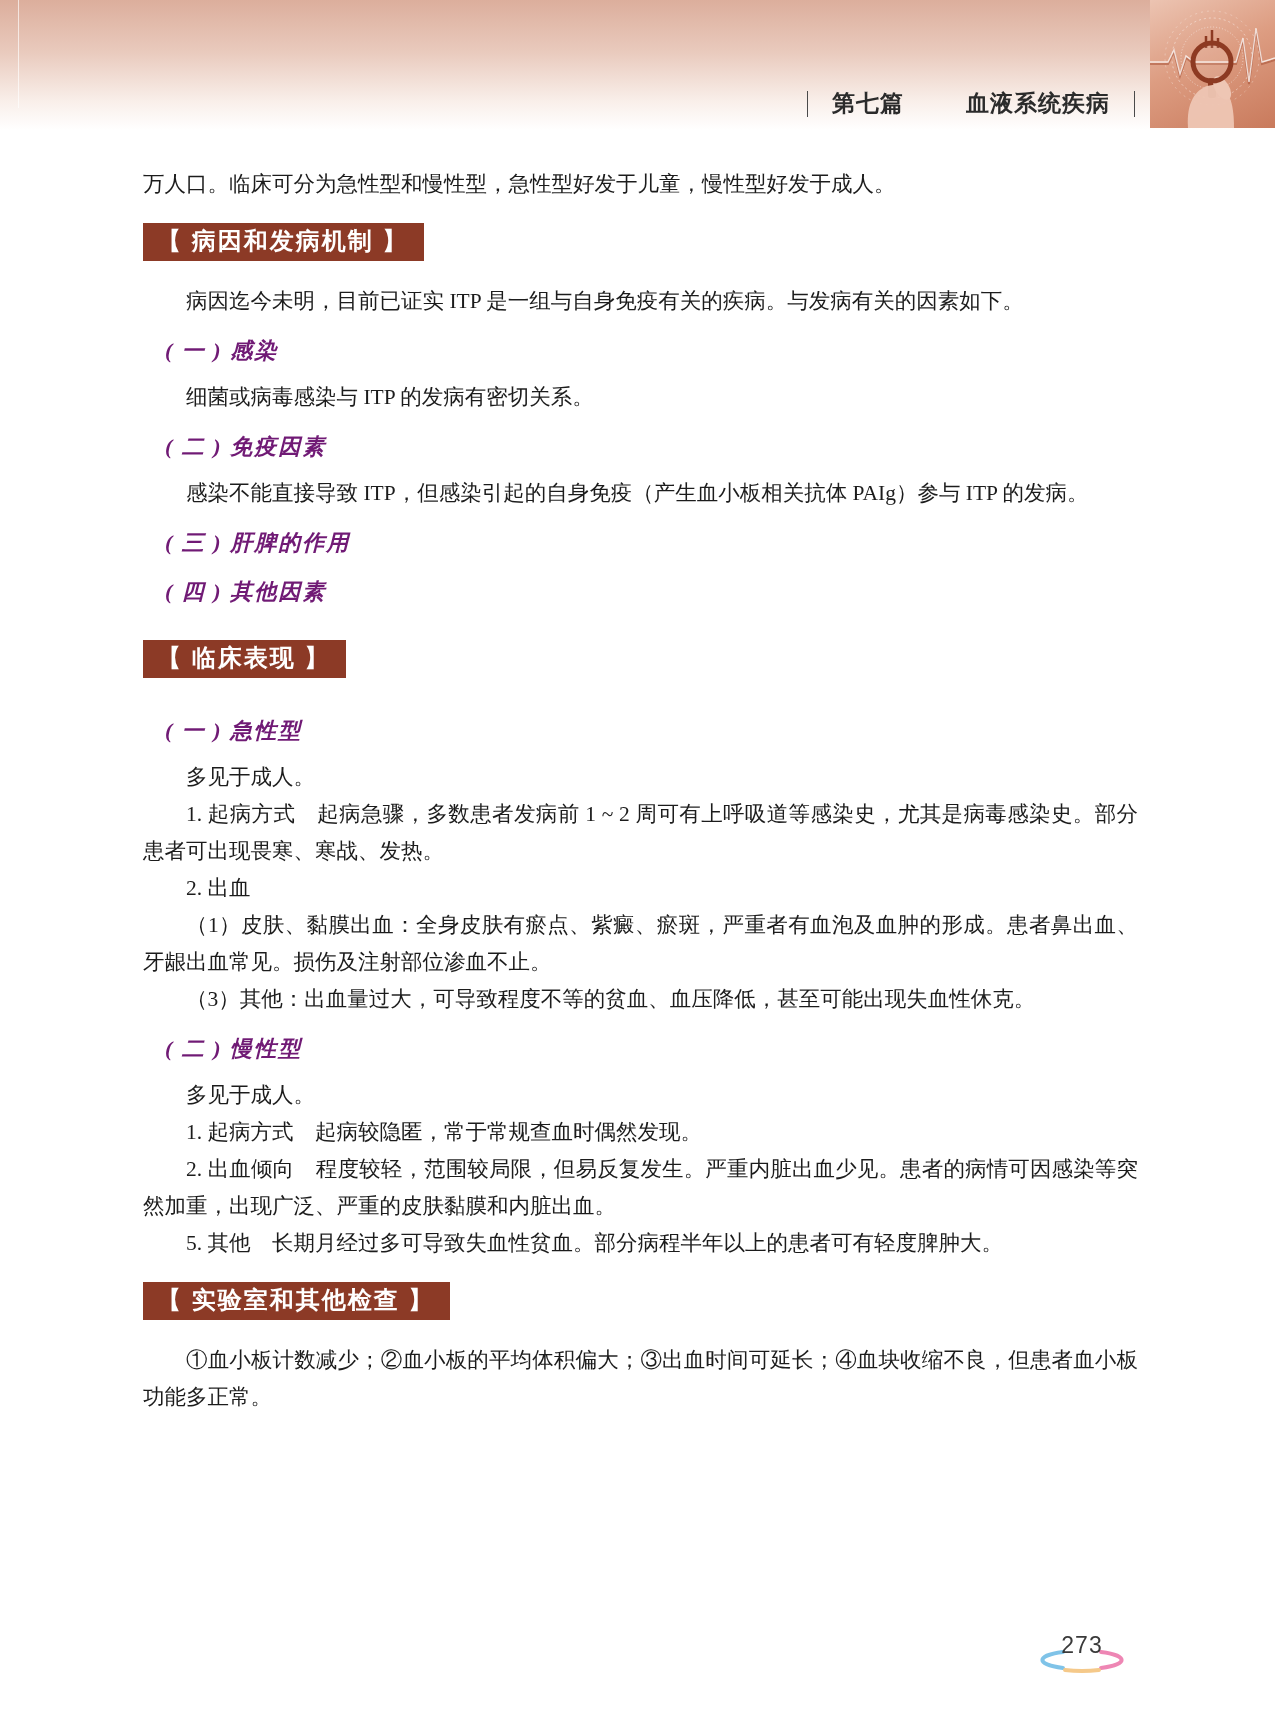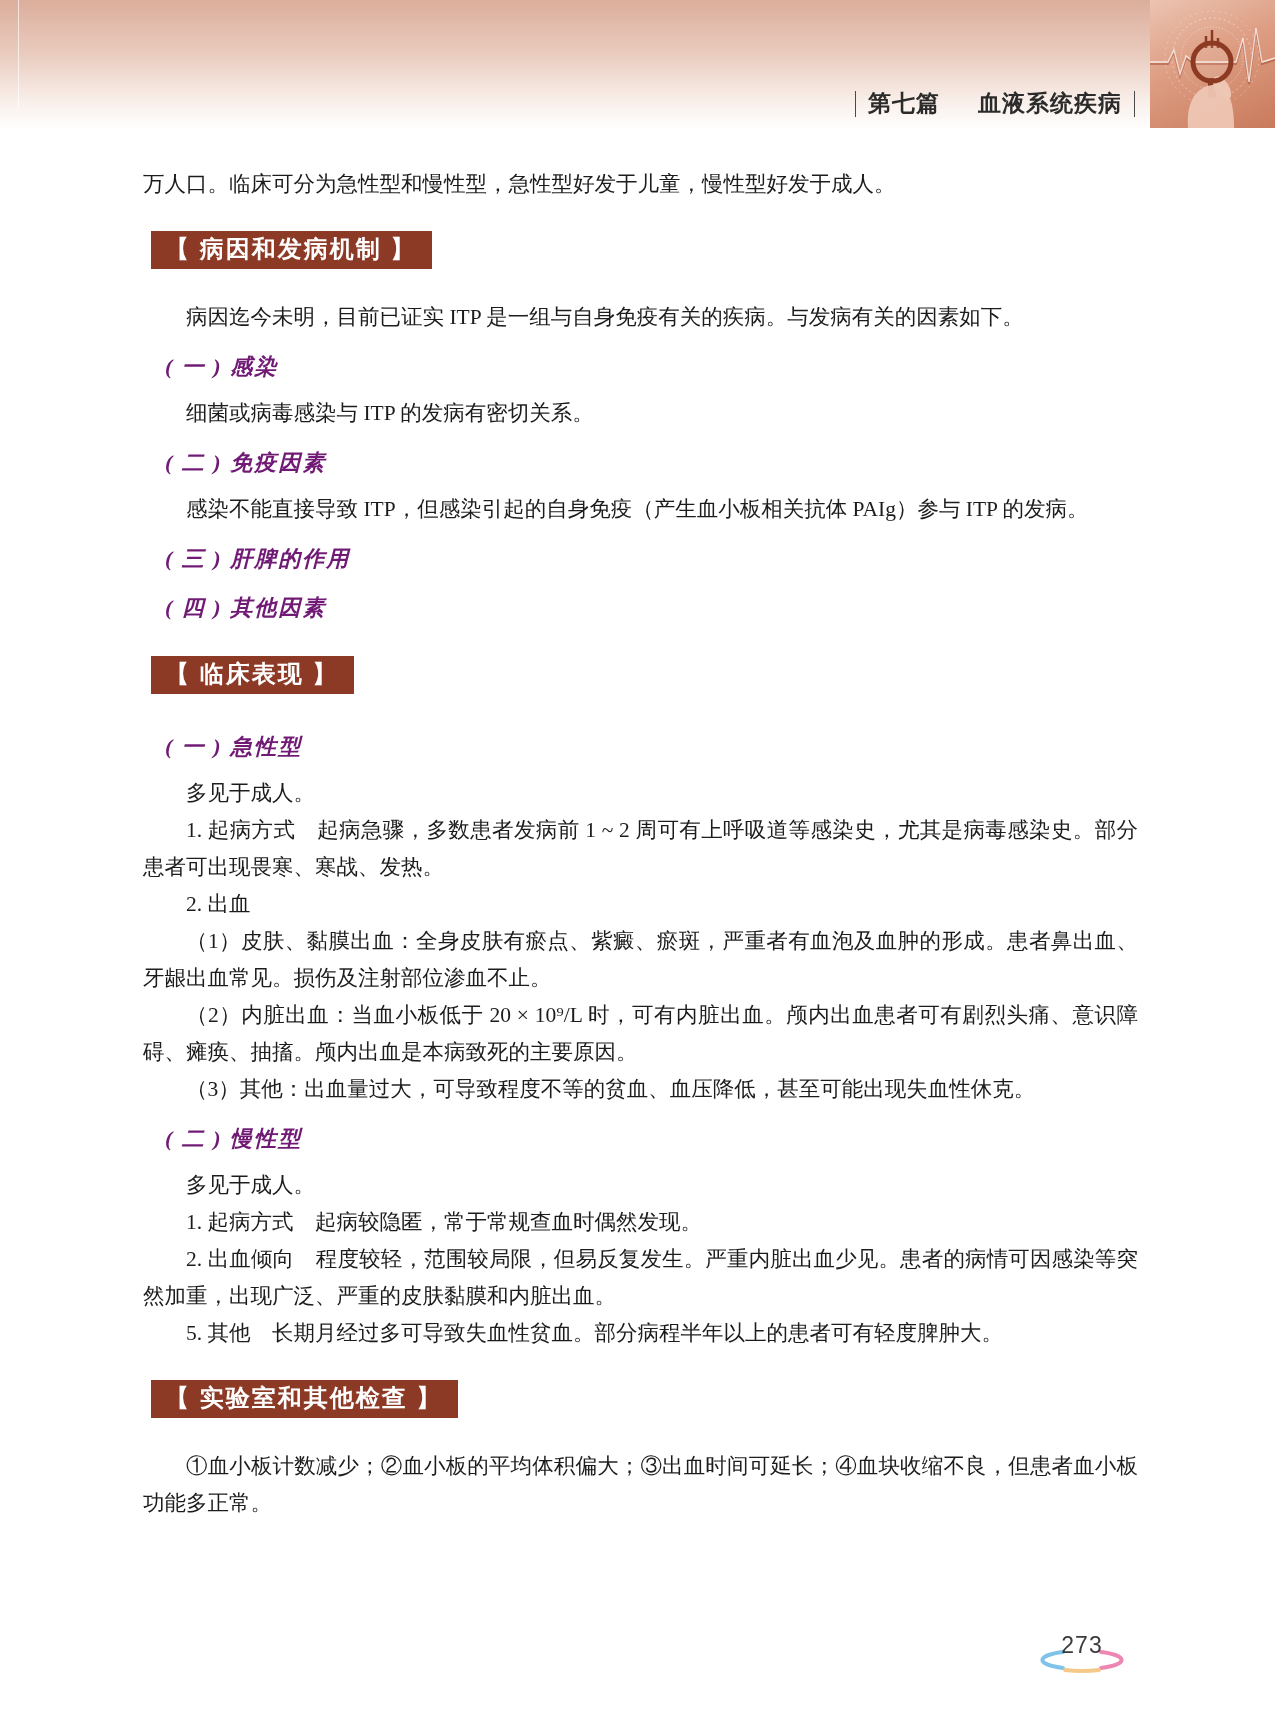--- a/index.html
+++ b/index.html
@@ -13,21 +13,21 @@
     background:linear-gradient(180deg,#dcae9c 0%,#e9cabd 40%,#f9efea 78%,#ffffff 100%);
   }
   .frame-line{
     position:absolute;top:0;width:1px;height:108px;background:rgba(255,255,255,.65);
   }
   .frame-line.left{left:18px;}
   .running-head{
     position:absolute;top:88px;right:140px;
     font-family:"Liberation Sans","DejaVu Sans",sans-serif;
     font-size:23px;font-weight:700;color:#2b2b2b;letter-spacing:1px;
-    display:flex;align-items:center;gap:12px;white-space:nowrap;
+    display:flex;align-items:center;gap:24px;white-space:nowrap;
   }
   .vbar{display:inline-block;width:1px;height:26px;background:#4a4a4a;}
   .chapter-sep{display:inline-block;width:14px;}
   
   .photo{
     position:absolute;top:0;right:0;width:125px;height:128px;
     background:linear-gradient(155deg,#ecc4b2 0%,#dd9d82 45%,#c97a5c 100%);
     overflow:hidden;
   }
   
@@ -41,21 +41,21 @@
     margin:12px 0 10px;font-weight:700;font-style:italic;
     font-size:22px;letter-spacing:2px;color:#701a75;text-indent:1em;line-height:37px;
   }
   .bar{
     display:inline-block;margin:20px 0 22px;padding:5px 16px 7px 14px;
     background:#8c3a26;color:#ffffff;
     font-family:"Liberation Sans","DejaVu Sans",sans-serif;
     font-size:24px;font-weight:700;letter-spacing:2px;line-height:26px;
     text-indent:0;
   }
-  .bar-wrap{margin:8px;}
+  .bar-wrap{margin:0;}
   
   .folio{
     position:absolute;right:150px;bottom:44px;width:86px;height:42px;
   }
   .folio .ornament{position:absolute;left:0;top:10px;}
   .folio .num{
     position:absolute;left:50%;top:0;transform:translateX(-50%);
     font-family:"Liberation Sans","DejaVu Sans",sans-serif;
     font-size:23px;color:#3a3a3a;letter-spacing:1px;
   }
@@ -99,21 +99,20 @@
   <p class="sub">( 二 ) 免疫因素</p>
   <p class="para">感染不能直接导致 ITP，但感染引起的自身免疫（产生血小板相关抗体 PAIg）参与 ITP 的发病。</p>
   <p class="sub">( 三 ) 肝脾的作用</p>
   <p class="sub">( 四 ) 其他因素</p>
   <p class="bar-wrap"><span class="bar">【 临床表现 】</span></p>
   <p class="sub">( 一 ) 急性型</p>
   <p class="para">多见于成人。</p>
   <p class="para">1. 起病方式　起病急骤，多数患者发病前 1 ~ 2 周可有上呼吸道等感染史，尤其是病毒感染史。部分患者可出现畏寒、寒战、发热。</p>
   <p class="para">2. 出血</p>
   <p class="para">（1）皮肤、黏膜出血：全身皮肤有瘀点、紫癜、瘀斑，严重者有血泡及血肿的形成。患者鼻出血、牙龈出血常见。损伤及注射部位渗血不止。</p>
-  <p class="para">（2）内脏出血：当血小板低于 20 × 10⁹/L 时，可有内脏出血。颅内出血患者可有剧烈头痛、意识障碍、瘫痪、抽搐。颅内出血是本病致死的主要原因。</p>
   <p class="para">（3）其他：出血量过大，可导致程度不等的贫血、血压降低，甚至可能出现失血性休克。</p>
   <p class="sub">( 二 ) 慢性型</p>
   <p class="para">多见于成人。</p>
   <p class="para">1. 起病方式　起病较隐匿，常于常规查血时偶然发现。</p>
   <p class="para">2. 出血倾向　程度较轻，范围较局限，但易反复发生。严重内脏出血少见。患者的病情可因感染等突然加重，出现广泛、严重的皮肤黏膜和内脏出血。</p>
   <p class="para">5. 其他　长期月经过多可导致失血性贫血。部分病程半年以上的患者可有轻度脾肿大。</p>
   <p class="bar-wrap"><span class="bar">【 实验室和其他检查 】</span></p>
   <p class="para">①血小板计数减少；②血小板的平均体积偏大；③出血时间可延长；④血块收缩不良，但患者血小板功能多正常。</p>
 </div>
 

